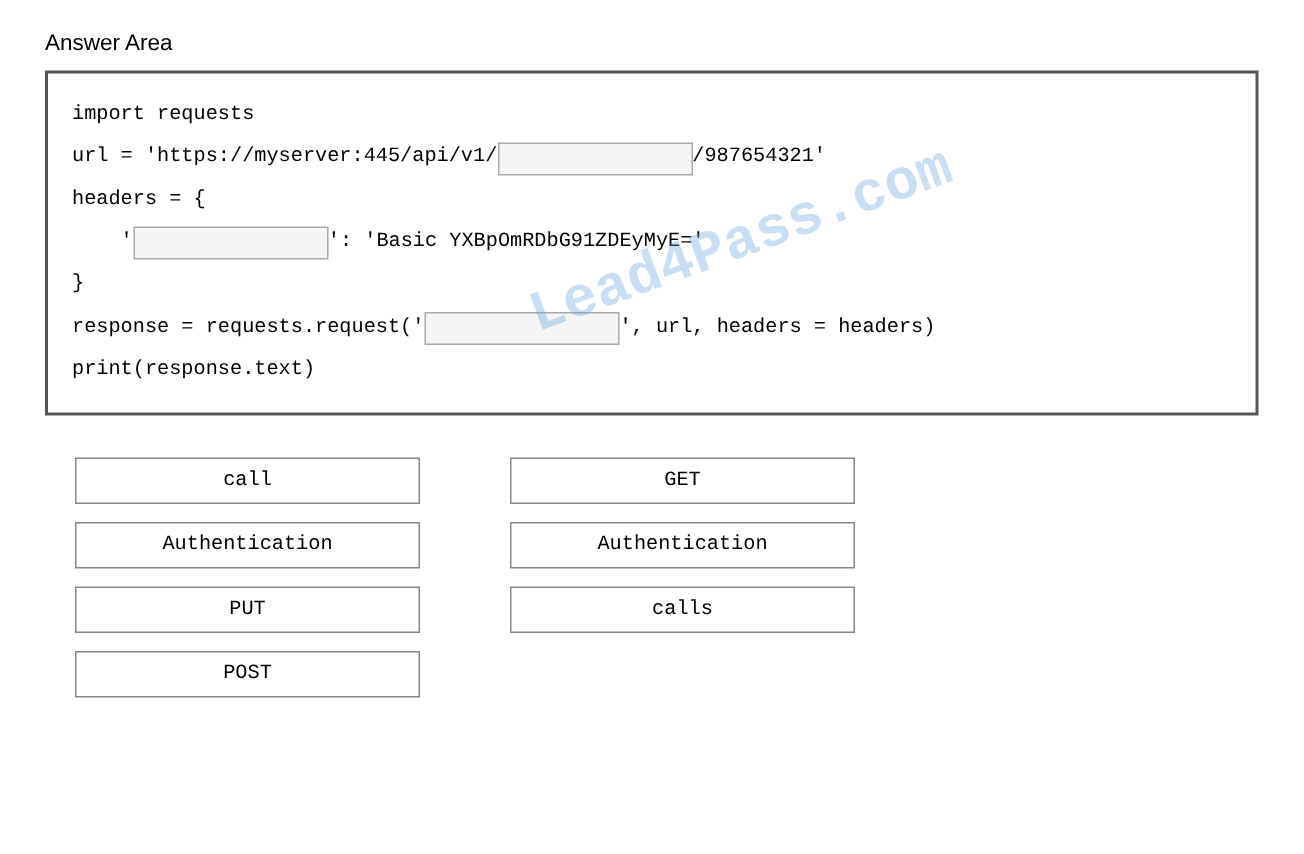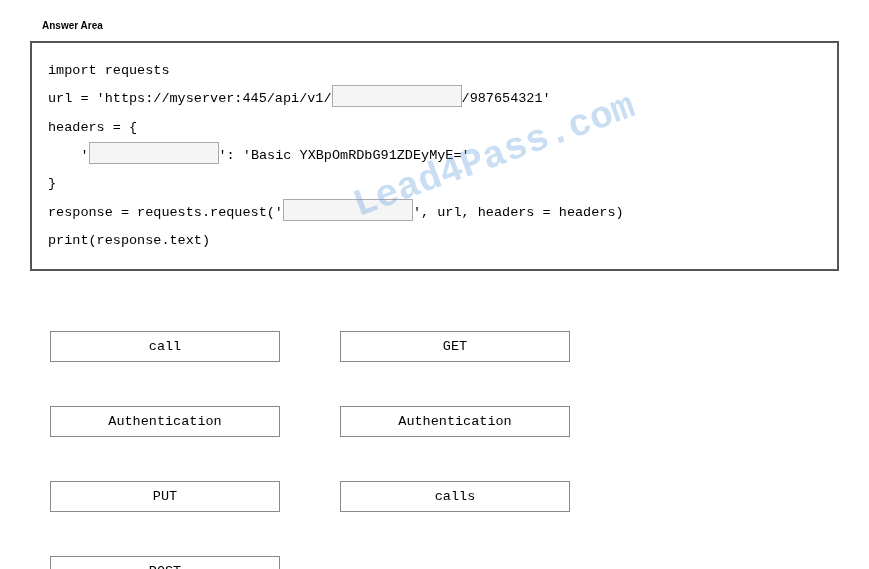--- a/index.html
+++ b/index.html
@@ -8,38 +8,38 @@
       padding: 0;
     }
     body {
       font-family: Arial, sans-serif;
       background: #fff;
       width: 869px;
       min-height: 569px;
       padding: 20px 30px;
     }
     .answer-area-title {
-      font-weight: bold;
-      font-size: 10px;
+      font-weight: normal;
+      font-size: 15px;
       margin-bottom: 10px;
-      margin-left: 12px;
     }
     .code-box {
       border: 2px solid #555;
       padding: 14px 16px;
       font-family: 'Courier New', Courier, monospace;
       font-size: 13.5px;
       line-height: 2.1;
       position: relative;
       background: #fff;
       margin-bottom: 28px;
       max-width: 830px;
     }
     .code-line {
       display: flex;
+      align-items: center;
       flex-wrap: wrap;
       white-space: pre;
     }
     .code-blank {
       display: inline-block;
       border: 1px solid #aaa;
       background: #f5f5f5;
       min-width: 130px;
       height: 22px;
       vertical-align: middle;
@@ -65,21 +65,20 @@
     }
     .option-btn {
       border: 1.5px solid #888;
       background: #fff;
       padding: 7px 18px;
       font-family: 'Courier New', Courier, monospace;
       font-size: 13.5px;
       text-align: center;
       cursor: pointer;
       min-width: 140px;
-      margin-top: 32px;
     }
   </style>
 </head>
 <body>
 
 <div class="answer-area-title">Answer Area</div>
 
 <div class="code-box">
   <div class="watermark">Lead4Pass.com</div>
 

